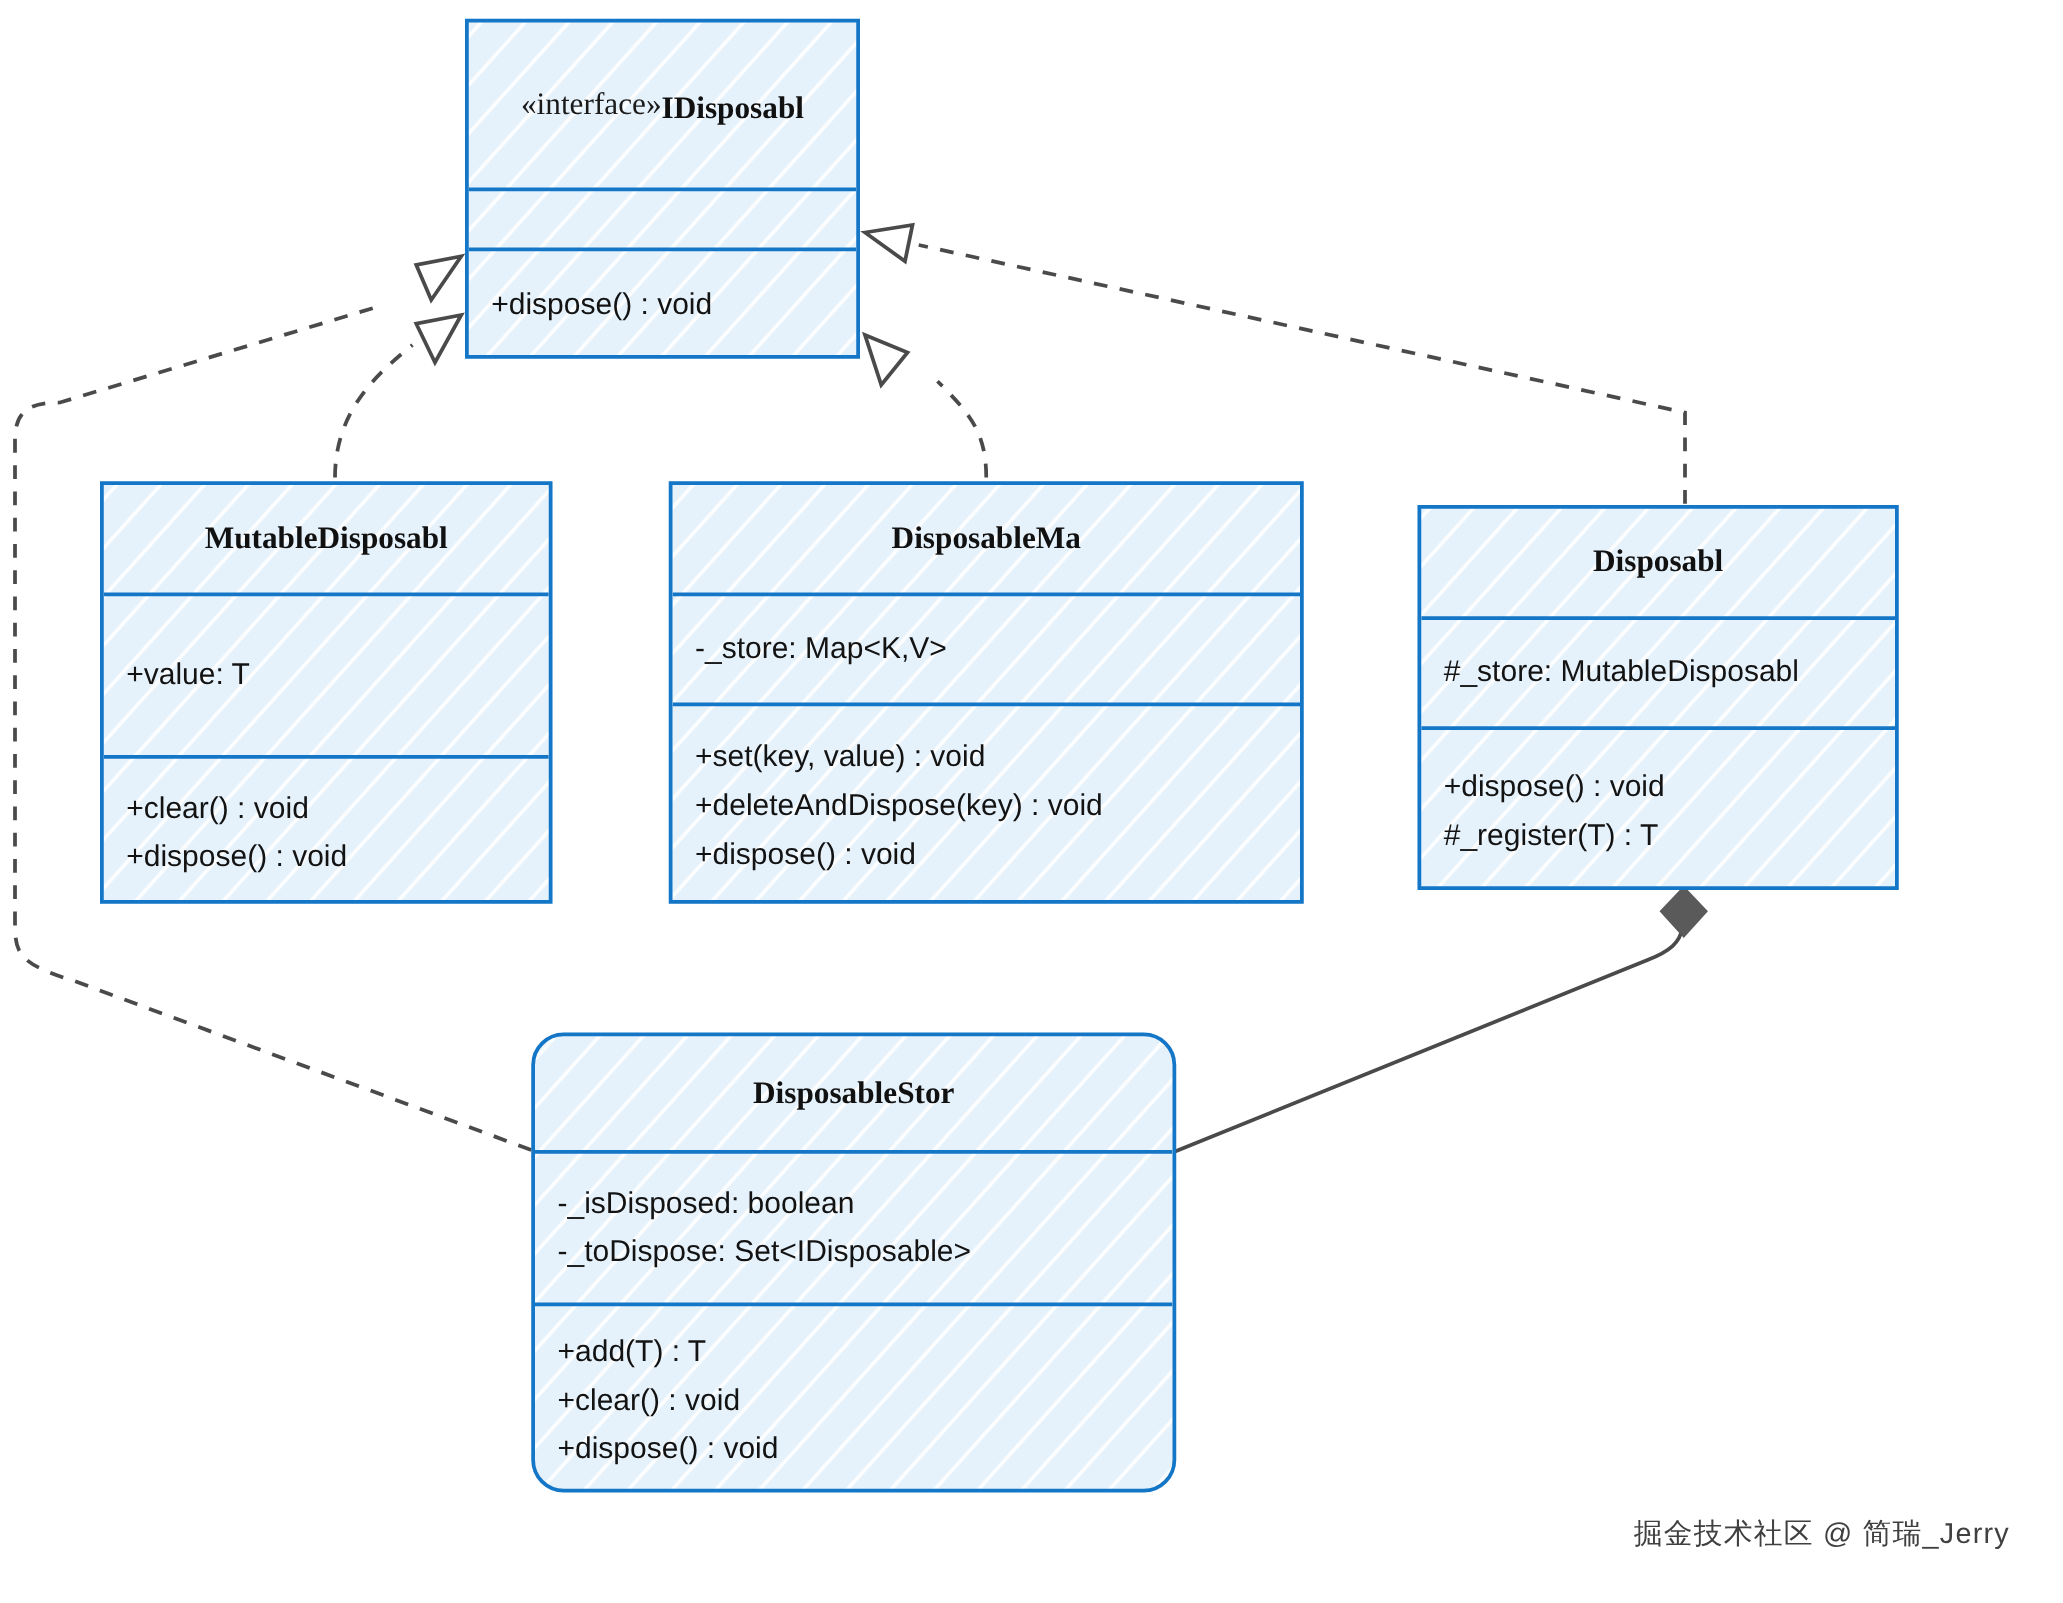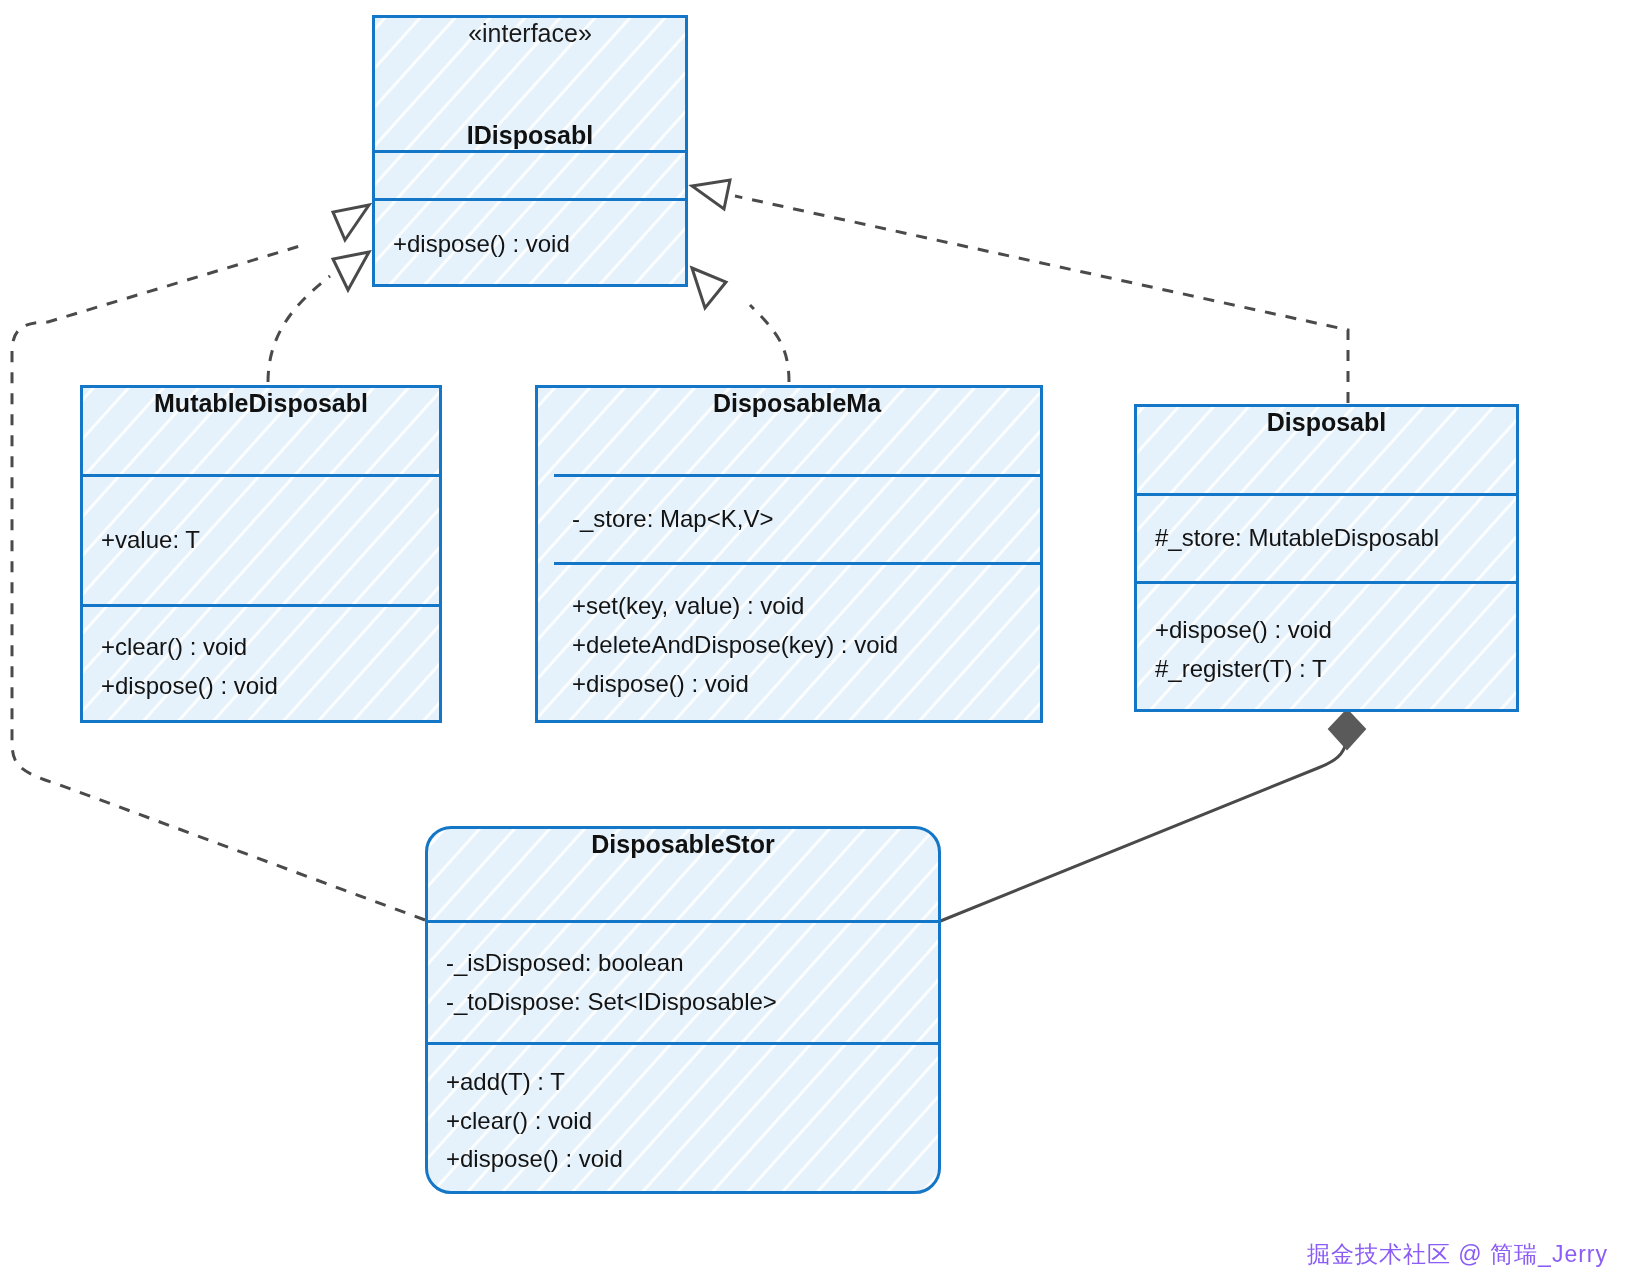--- a/index.html
+++ b/index.html
@@ -50,24 +50,25 @@
   .uml-compartment {
     box-sizing: border-box;
     overflow: hidden;
     position: relative;
   }
   .uml-compartment + .uml-compartment {
     border-top: 3px solid #1476c6;
   }
   .uml-head {
     display: flex;
-    flex-direction: column;
+    flex-direction: row;
     align-items: center;
-    justify-content: space-between;
+    justify-content: center;
     text-align: center;
+    font-family: Liberation Serif, serif;
   }
   .uml-stereotype {
     font-size: 25px;
     color: #1a1a1a;
     line-height: 1.2;
     white-space: nowrap;
   }
   .uml-classname {
     font-size: 25px;
     font-weight: bold;
@@ -92,23 +93,23 @@
     white-space: nowrap;
   }
   .uml-empty {
     
   }
 
   
   #watermark {
     position: absolute;
     right: 42px;
-    bottom: 12px;
+    bottom: 40px;
     font-size: 23px;
-    color: #8b5cf6;
+    color: #404040;
     white-space: nowrap;
     letter-spacing: 1px;
     z-index: 3;
   }
 </style>
 </head>
 <body>
 
 <div id="canvas">
 
@@ -149,21 +150,21 @@
     </div>
     <div class="uml-compartment uml-members" style="height:130px;">
       <div class="uml-member">+value: T</div>
     </div>
     <div class="uml-compartment uml-members" style="height:122px;">
       <div class="uml-member">+clear() : void</div>
       <div class="uml-member">+dispose() : void</div>
     </div>
   </div>
 
-  <div class="uml-box" style="left:535px; top:385px; width:508px; height:338px;padding-left:16px;">
+  <div class="uml-box" style="left:535px; top:385px; width:508px; height:338px;">
     <div class="uml-compartment uml-head single" style="height:86px;">
       <div class="uml-classname">DisposableMa</div>
     </div>
     <div class="uml-compartment uml-members" style="height:88px;">
       <div class="uml-member">-_store: Map&lt;K,V&gt;</div>
     </div>
     <div class="uml-compartment uml-members" style="height:164px;">
       <div class="uml-member">+set(key, value) : void</div>
       <div class="uml-member">+deleteAndDispose(key) : void</div>
       <div class="uml-member">+dispose() : void</div>

